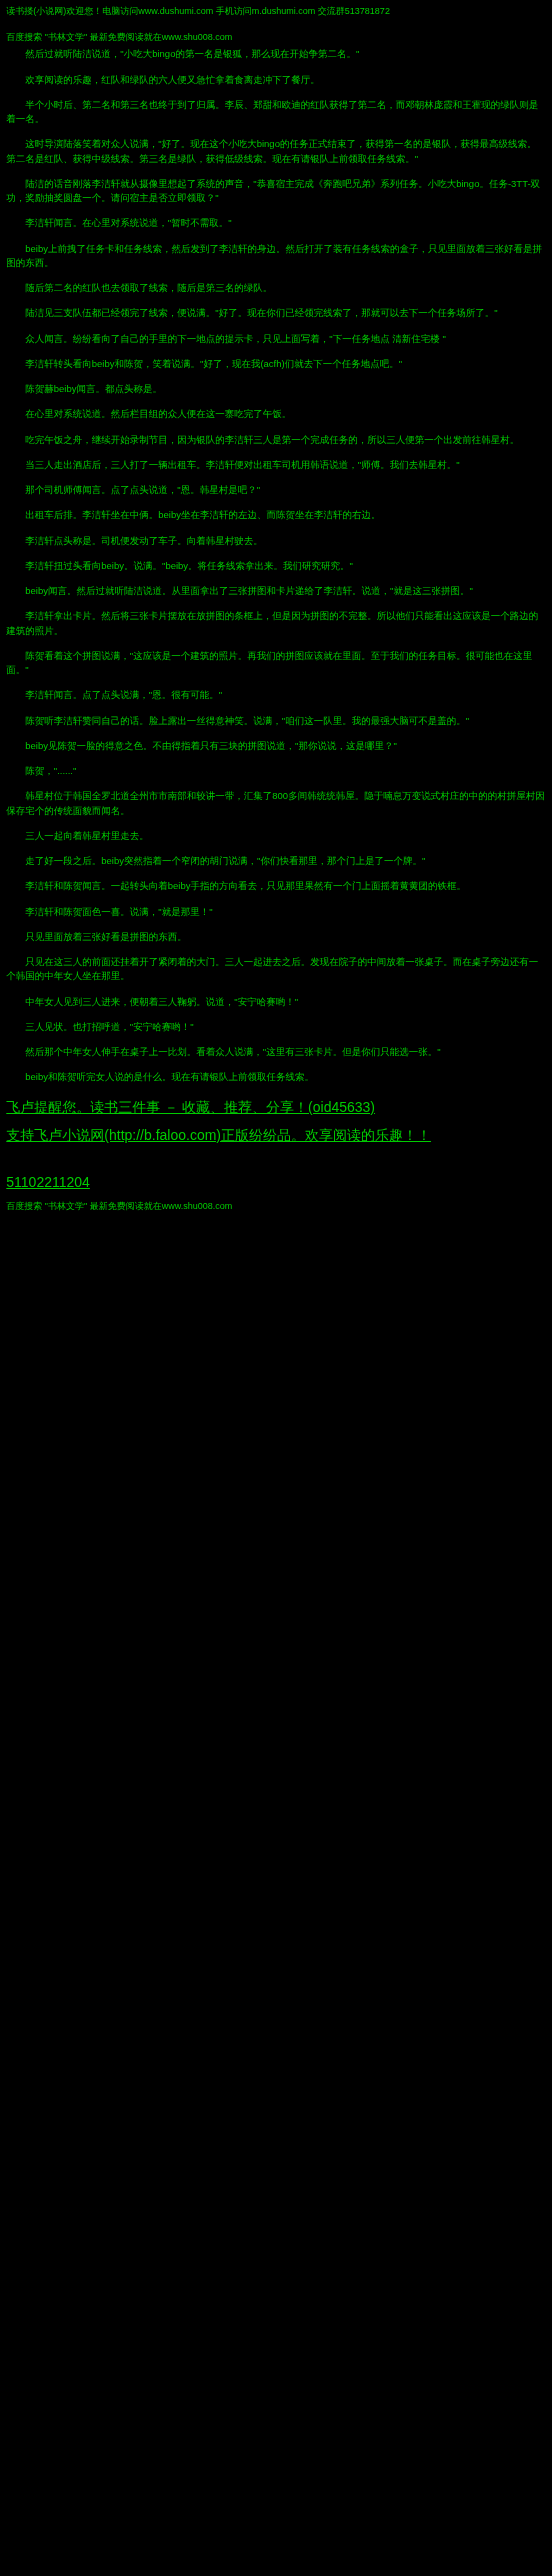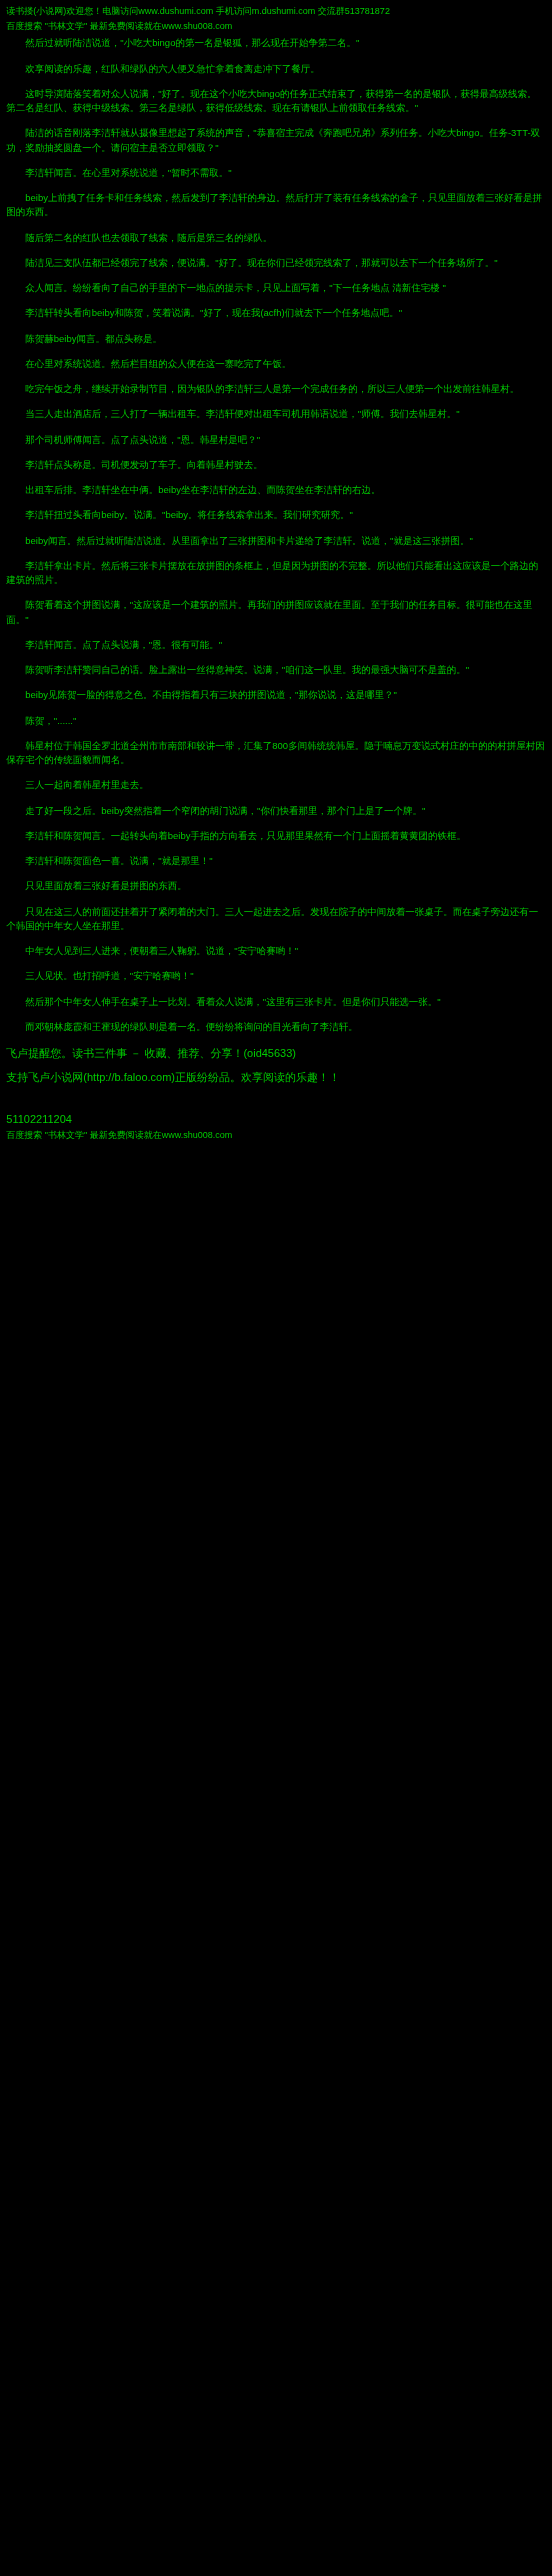--- a/index.html
+++ b/index.html
@@ -18,48 +18,49 @@
     width: 552px;
     min-height: 2576px;
     box-sizing: border-box;
     padding: 4.7px 6.3px 3.2px 6.3px;
     background: #000000;
   }
   .topbar {
     color: #00cc00;
     font-size: 9px;
     line-height: 1.5;
-    margin-bottom: 2px;
+    margin-bottom: 13px;
   }
   .topbar .line1 { white-space: nowrap; }
   .searchline {
     font-size: 9px;
     color: #00cc00;
     margin-bottom: 3.2px;
     white-space: nowrap;
   }
   .searchline .kw { color: #00cc00; }
   p.para {
     margin: 0 0 11px 0;
     text-indent: 2em;
     font-size: 9.5px;
     line-height: 1.5;
     color: #00cc00;
     word-wrap: break-word;
   }
   p.para.first { margin-top: 1.6px; }
   .footer {
     margin-top: 8px;
-    font-size: 11px;
+    font-size: 14px;
     line-height: 1.6;
     color: #00cc00;
+    text-decoration: underline;
   }
   .footer .f1 { margin-bottom: 1.6px; }
   .footer .f2 { margin-bottom: 24px; }
-  .footer .f3 { margin-bottom: 1px; }
+  .footer .f3 { margin-bottom: 7px; }
   .bottombar {
     font-size: 9px;
     color: #00cc00;
     white-space: nowrap;
   }
   .spacer { height: 4.7px; }
 </style>
 </head>
 <body>
 
@@ -71,54 +72,55 @@
 
   <div class="searchline">
     <span>百度搜索</span>
     <span class="kw">"书林文学"</span>
     <span>最新免费阅读就在www.shu008.com</span>
   </div>
 
   <div class="chapter-body">
     <p class="para first">然后过就听陆洁说道，"小吃大bingo的第一名是银狐，那么现在开始争第二名。"</p>
     <p class="para">欢享阅读的乐趣，红队和绿队的六人便又急忙拿着食离走冲下了餐厅。</p>
+    <p class="para">半个小时后、第二名和第三名也终于到了归属。李辰、郑甜和欧迪的红队获得了第二名，而邓朝林庞霞和王霍现的绿队则是着一名。</p>
     <p class="para">这时导演陆落笑着对众人说满，"好了。现在这个小吃大bingo的任务正式结束了，获得第一名的是银队，获得最高级线索。第二名是红队、获得中级线索。第三名是绿队，获得低级线索。现在有请银队上前领取任务线索。"</p>
     <p class="para">陆洁的话音刚落李洁轩就从摄像里想起了系统的声音，"恭喜宿主完成《奔跑吧兄弟》系列任务。小吃大bingo。任务-3TT-双功，奖励抽奖圆盘一个。请问宿主是否立即领取？"</p>
     <p class="para">李洁轩闻言。在心里对系统说道，"暂时不需取。"</p>
     <p class="para">beiby上前拽了任务卡和任务线索，然后发到了李洁轩的身边。然后打开了装有任务线索的盒子，只见里面放着三张好看是拼图的东西。</p>
     <p class="para">随后第二名的红队也去领取了线索，随后是第三名的绿队。</p>
     <p class="para">陆洁见三支队伍都已经领完了线索，便说满。"好了。现在你们已经领完线索了，那就可以去下一个任务场所了。"</p>
     <p class="para">众人闻言。纷纷看向了自己的手里的下一地点的提示卡，只见上面写着，"下一任务地点 清新住宅楼 "</p>
     <p class="para">李洁轩转头看向beiby和陈贺，笑着说满。"好了，现在我(acfh)们就去下一个任务地点吧。"</p>
     <p class="para">陈贺赫beiby闻言。都点头称是。</p>
     <p class="para">在心里对系统说道。然后栏目组的众人便在这一寨吃完了午饭。</p>
     <p class="para">吃完午饭之舟，继续开始录制节目，因为银队的李洁轩三人是第一个完成任务的，所以三人便第一个出发前往韩星村。</p>
     <p class="para">当三人走出酒店后，三人打了一辆出租车。李洁轩便对出租车司机用韩语说道，"师傅。我们去韩星村。"</p>
     <p class="para">那个司机师傅闻言。点了点头说道，"恩。韩星村是吧？"</p>
+    <p class="para">出租车后排。李洁轩坐在中俩。beiby坐在李洁轩的左边、而陈贺坐在李洁轩的右边。</p>
     <p class="para">李洁轩点头称是。司机便发动了车子。向着韩星村驶去。</p>
-    <p class="para">出租车后排。李洁轩坐在中俩。beiby坐在李洁轩的左边、而陈贺坐在李洁轩的右边。</p>
     <p class="para">李洁轩扭过头看向beiby。说满。"beiby。将任务线索拿出来。我们研究研究。"</p>
     <p class="para">beiby闻言。然后过就听陆洁说道。从里面拿出了三张拼图和卡片递给了李洁轩。说道，"就是这三张拼图。"</p>
     <p class="para">李洁轩拿出卡片。然后将三张卡片摆放在放拼图的条框上，但是因为拼图的不完整。所以他们只能看出这应该是一个路边的建筑的照片。</p>
     <p class="para">陈贺看着这个拼图说满，"这应该是一个建筑的照片。再我们的拼图应该就在里面。至于我们的任务目标。很可能也在这里面。"</p>
     <p class="para">李洁轩闻言。点了点头说满，"恩。很有可能。"</p>
     <p class="para">陈贺听李洁轩赞同自己的话。脸上露出一丝得意神笑。说满，"咱们这一队里。我的最强大脑可不是盖的。"</p>
     <p class="para">beiby见陈贺一脸的得意之色。不由得指着只有三块的拼图说道，"那你说说，这是哪里？"</p>
     <p class="para">陈贺，"......"</p>
     <p class="para">韩星村位于韩国全罗北道全州市市南部和较讲一带，汇集了800多间韩统统韩屋。隐于喃息万变说式村庄的中的的村拼屋村因保存宅个的传统面貌而闻名。</p>
     <p class="para">三人一起向着韩星村里走去。</p>
     <p class="para">走了好一段之后。beiby突然指着一个窄闭的胡门说满，"你们快看那里，那个门上是了一个牌。"</p>
     <p class="para">李洁轩和陈贺闻言。一起转头向着beiby手指的方向看去，只见那里果然有一个门上面摇着黄黄团的铁框。</p>
     <p class="para">李洁轩和陈贺面色一喜。说满，"就是那里！"</p>
     <p class="para">只见里面放着三张好看是拼图的东西。</p>
     <p class="para">只见在这三人的前面还挂着开了紧闭着的大门。三人一起进去之后。发现在院子的中间放着一张桌子。而在桌子旁边还有一个韩国的中年女人坐在那里。</p>
     <p class="para">中年女人见到三人进来，便朝着三人鞠躬。说道，"安宁哈赛哟！"</p>
     <p class="para">三人见状。也打招呼道，"安宁哈赛哟！"</p>
     <p class="para">然后那个中年女人伸手在桌子上一比划。看着众人说满，"这里有三张卡片。但是你们只能选一张。"</p>
-    <p class="para">而邓朝林庞霞和王霍现的绿队则是着一名。便纷纷将询问的目光看向了李洁轩。</p>
+    <p class="para">beiby和陈贺听完女人说的是什么。现在有请银队上前领取任务线索。</p>
   </div>
 
   <div class="footer">
     <div class="f1">飞卢提醒您。读书三件事 － 收藏、推荐、分享！(oid45633)</div>
     <div class="spacer"></div>
     <div class="f2">支持飞卢小说网(http://b.faloo.com)正版纷纷品。欢享阅读的乐趣！！</div>
     <div class="f3">51102211204</div>
   </div>
 
   <div class="bottombar">

